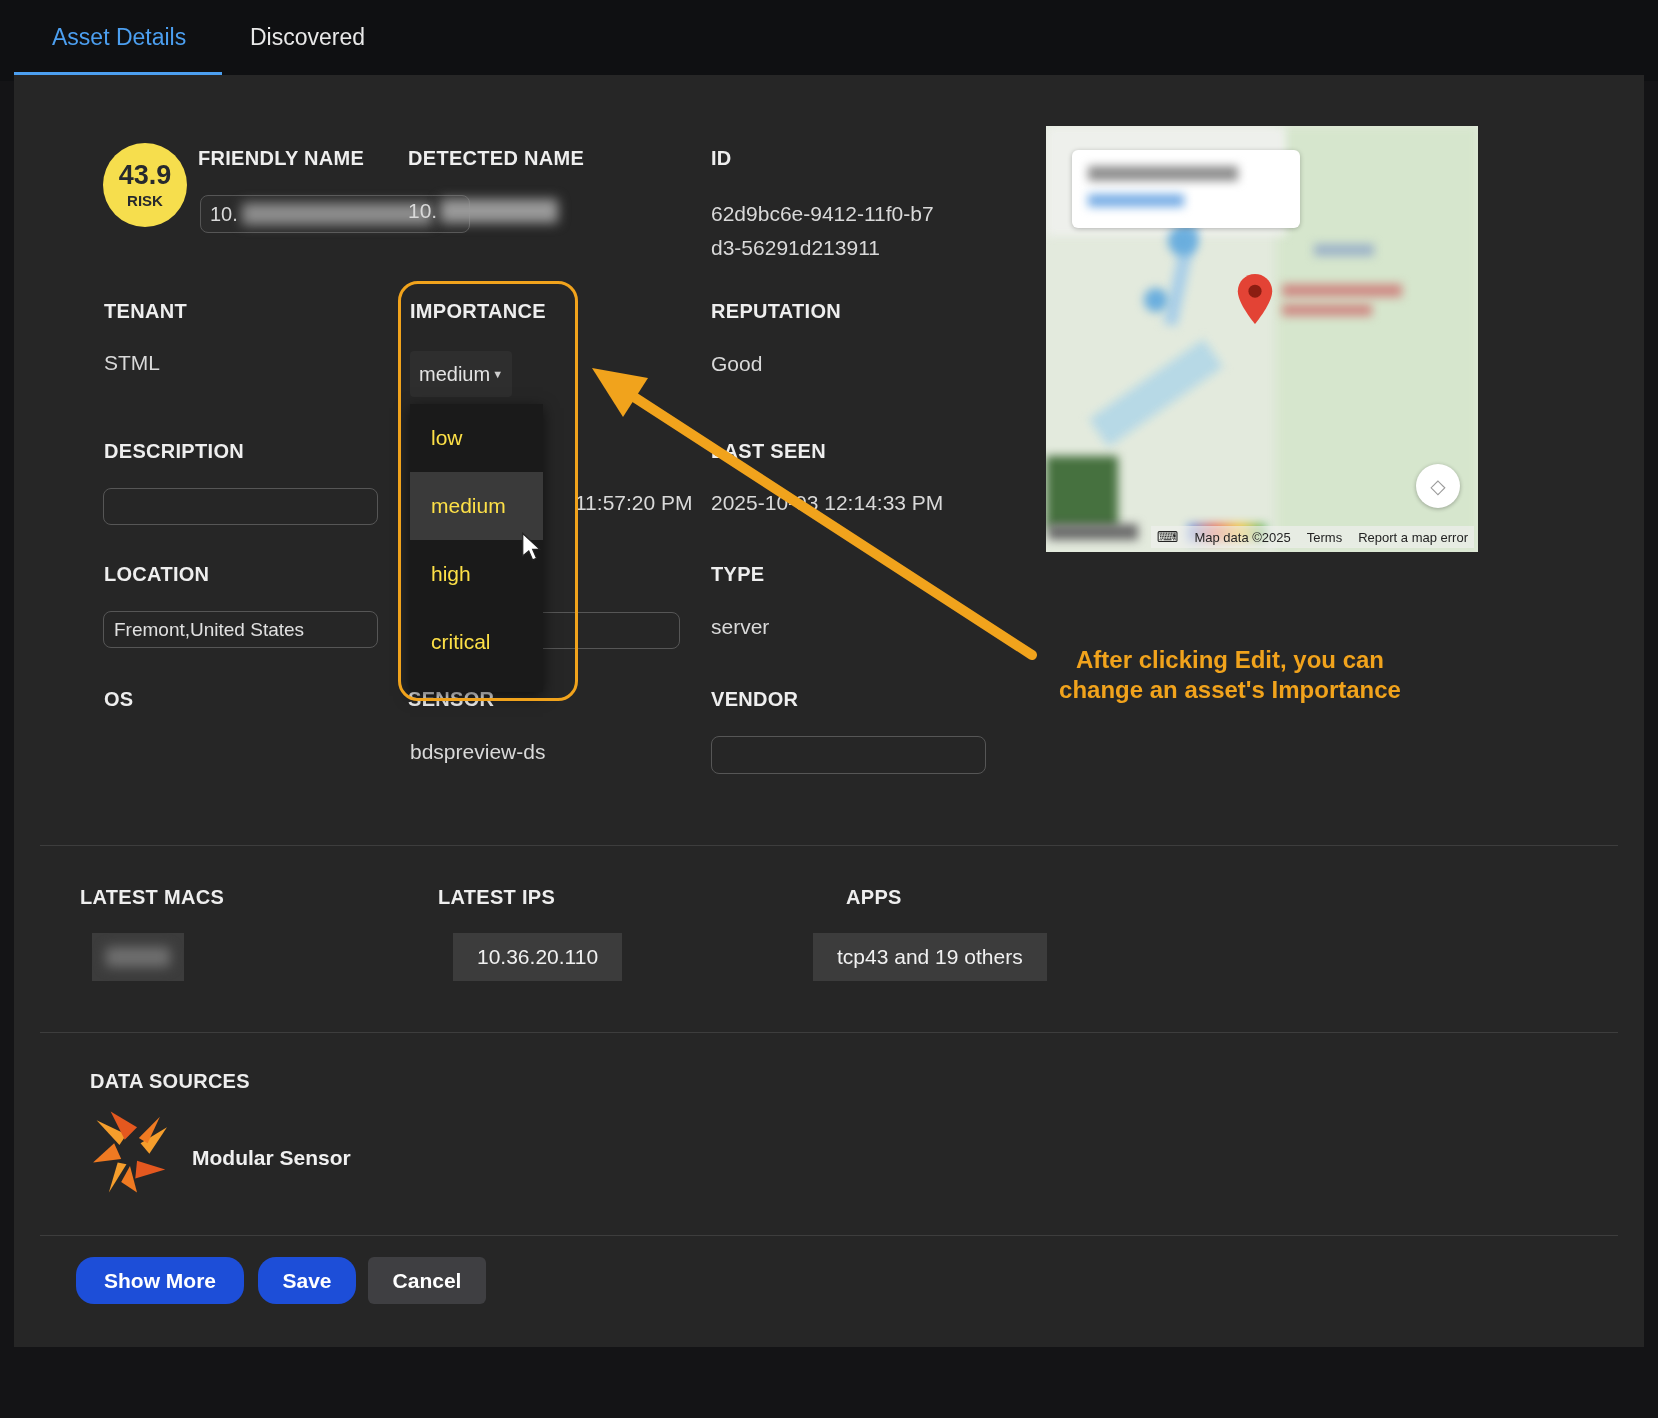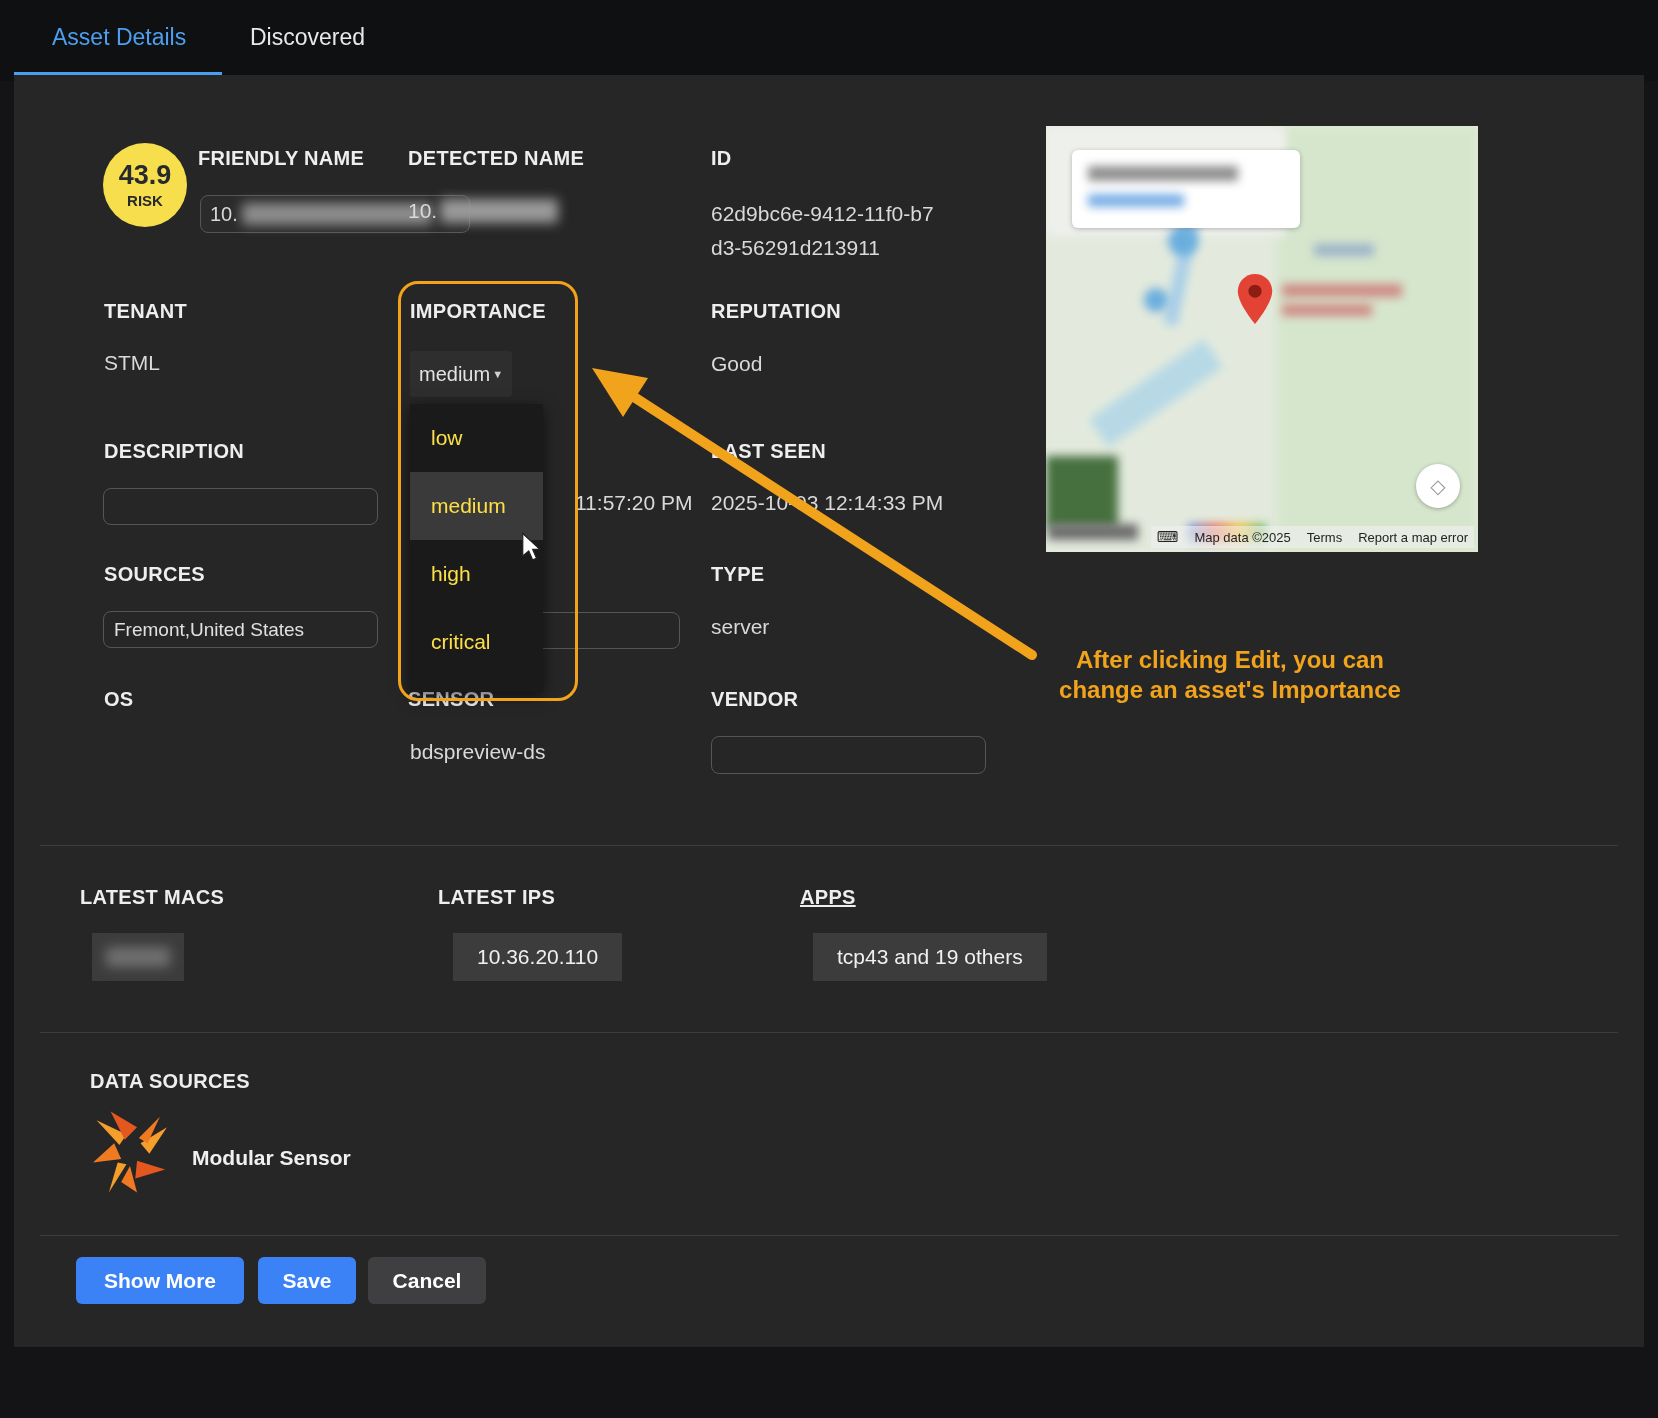--- a/index.html
+++ b/index.html
@@ -55,21 +55,21 @@
   .cursor-svg { position:absolute; left:518px; top:532px; z-index:8; pointer-events:none; }
 
   .divider { position:absolute; left:40px; width:1578px; height:1px; background:#3d3d3d; }
 
   .chip { position:absolute; height:48px; background:#3c3c3c; border-radius:0; display:flex; align-items:center;
     padding:0 24px; color:#f0f0f0; font-size:21px; }
 
   .btn { position:absolute; top:1257px; height:47px; border:none; border-radius:6px; color:#fff;
     font-weight:bold; font-size:21px; font-family:"Liberation Sans", sans-serif; cursor:pointer;
     display:flex; align-items:center; justify-content:center; }
-  .btn-blue { background:#3b82f6; }
+  .btn-blue { background:#1d4ed8;border-radius:18px; }
   .btn-gray { background:#3f3f42; }
 
   .ds-name { position:absolute; left:192px; top:1146px; color:#f0f0f0; font-weight:bold; font-size:21px; }
 </style>
 </head>
 <body>
 
 <div class="page">
 
   <div class="tabbar">
@@ -112,21 +112,21 @@
   <div class="value" style="left:711px; top:352px;">Good</div>
 
   <div class="label" style="left:104px; top:440px;">DESCRIPTION</div>
   <div class="inputbox" style="left:103px; top:488px; width:275px; height:37px;"></div>
 
   <div class="value" style="left:575px; top:491px; z-index:2;">11:57:20 PM</div>
 
   <div class="label" style="left:711px; top:440px;">LAST SEEN</div>
   <div class="value" style="left:711px; top:491px;">2025-10-03 12:14:33 PM</div>
 
-  <div class="label" style="left:104px; top:563px;">SOURCES</div>
+  <div class="label" style="left:104px; top:563px;">LOCATION</div>
   <div class="inputbox" style="left:103px; top:611px; width:275px; height:37px; display:flex; align-items:center; padding-left:10px; font-size:19px; color:#e0e0e0;">
     <span>Fremont,United States</span>
   </div>
 
   <div class="inputbox" style="left:410px; top:612px; width:270px; height:37px; z-index:1;"></div>
 
   <div class="label" style="left:711px; top:563px;">TYPE</div>
   <div class="value" style="left:711px; top:615px;">server</div>
 
   <div class="label" style="left:104px; top:688px;">OS</div>
@@ -203,21 +203,21 @@
   <div class="label" style="left:80px; top:886px;">LATEST MACS</div>
   <div class="chip" style="left:92px; top:933px; width:92px; padding:0;">
     <span class="blurblock" style="width:64px; height:20px; background:#6f6f6f; margin:0 auto;"></span>
   </div>
 
   <div class="label" style="left:438px; top:886px;">LATEST IPS</div>
   <div class="chip" style="left:453px; top:933px;">
     <span>10.36.20.110</span>
   </div>
 
-  <div class="label" style="left:800px; top:886px;text-decoration:underline;">APPS</div>
+  <div class="label" style="left:846px; top:886px;">APPS</div>
   <div class="chip" style="left:813px; top:933px;">
     <span>tcp43 and 19 others</span>
   </div>
 
   <div class="label" style="left:82px; top:1070px;margin-left:8px;">DATA SOURCES</div>
   <svg style="position:absolute; left:86px; top:1106px;" width="88" height="92" viewBox="0 0 100 100">
     <g>
       <polygon points="38,42 12,14 46,30" fill="#f59e2c"></polygon>
       <polygon points="44,36 28,4 58,22" fill="#e4581f"></polygon>
       <polygon points="62,40 92,22 72,52" fill="#f59e2c"></polygon>

